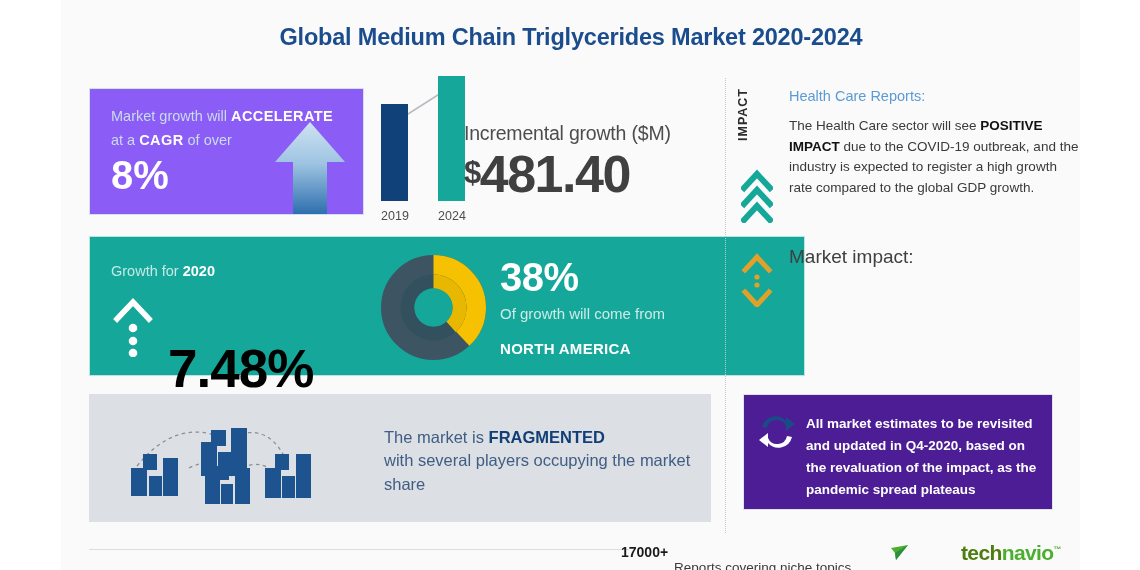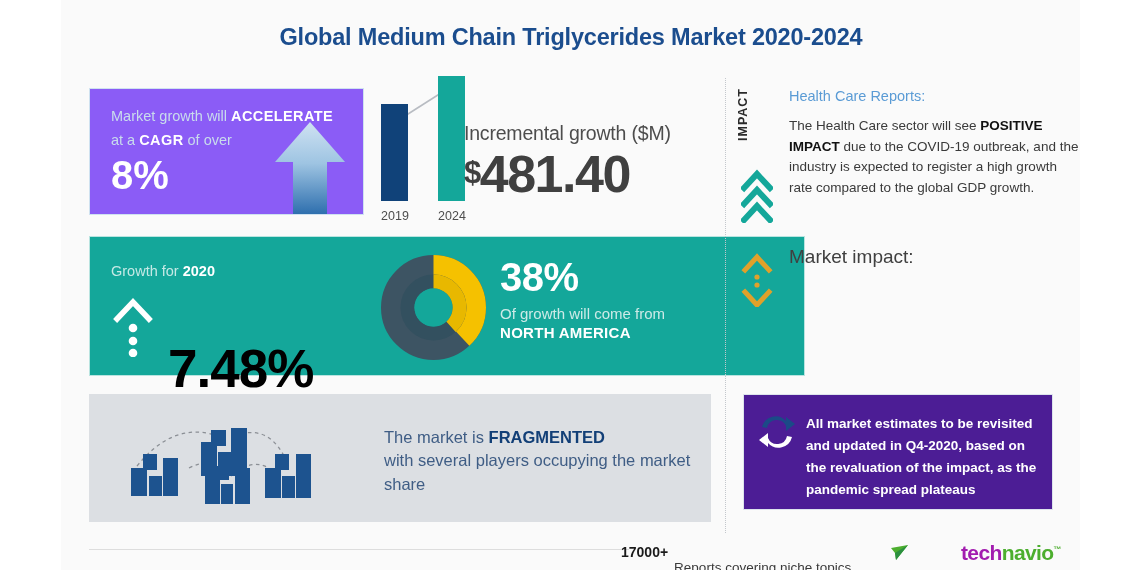--- a/index.html
+++ b/index.html
@@ -85,21 +85,21 @@
   #panel-teal .pct {
     position:absolute; left:78px; top:57px;
     font-size:53px; font-weight:bold; color:#000000; line-height:1; letter-spacing:-1px;margin-top:48px;
   }
   #donut { position:absolute; left:290px; top:17px; width:107px; height:107px; }
   #teal-right { position:absolute; left:410px; top:20px; width:210px; }
   #teal-right .n38 {
     font-size:40px; font-weight:bold; color:#ffffff; line-height:1; letter-spacing:-0.5px;
   }
   #teal-right .sub { margin-top:8px; font-size:15px; color:#cdeae7; }
-  #teal-right .reg { margin-top:2px; font-size:15px; font-weight:bold; color:#ffffff; letter-spacing:0.3px; }
+  #teal-right .reg { margin-top:18px; font-size:15px; font-weight:bold; color:#ffffff; letter-spacing:0.3px; }
 
   
   #panel-frag {
     position:absolute; left:88px; top:394px; width:622px; height:128px;
     background:#dcdfe3;
   }
   #buildings { position:absolute; left:30px; top:12px; width:230px; height:105px; }
   #frag-text { position:absolute; left:295px; top:32px; width:310px; font-size:16.5px; color:#3f5d85; line-height:1.42; }
   #frag-text b { color:#123f77; font-weight:bold; }
 
@@ -140,21 +140,21 @@
   
   #footer-rule { position:absolute; left:88px; top:549px; width:540px; height:1px; background:#dddddd; }
   #footer {
     position:absolute; left:620px; top:540px; width:440px; height:24px;
     display:flex; align-items:center; gap:6px; justify-content:flex-start;
   }
   #footer .f-strong { font-size:14px; font-weight:bold; color:#1a1a1a; }
   #footer .f-text { font-size:13.5px; color:#3a3a3a;margin-top:45px; }
   #logo { display:flex; align-items:center; gap:3px; margin-left:10px; }
   #logo .word { font-size:21px; font-weight:bold; letter-spacing:-0.6px; line-height:1; }
-  #logo .tech { color:#a21caf;margin-left:48px; }
+  #logo .tech { color:#4d7c0f;margin-left:48px; }
   #logo .navio { color:#4cae2e; }
   #logo .tm { font-size:8px; color:#4cae2e; vertical-align:super; }
 </style>
 </head>
 <body>
 
 <div id="canvas">
 
   <div id="title">Global Medium Chain Triglycerides Market 2020-2024</div>
 

